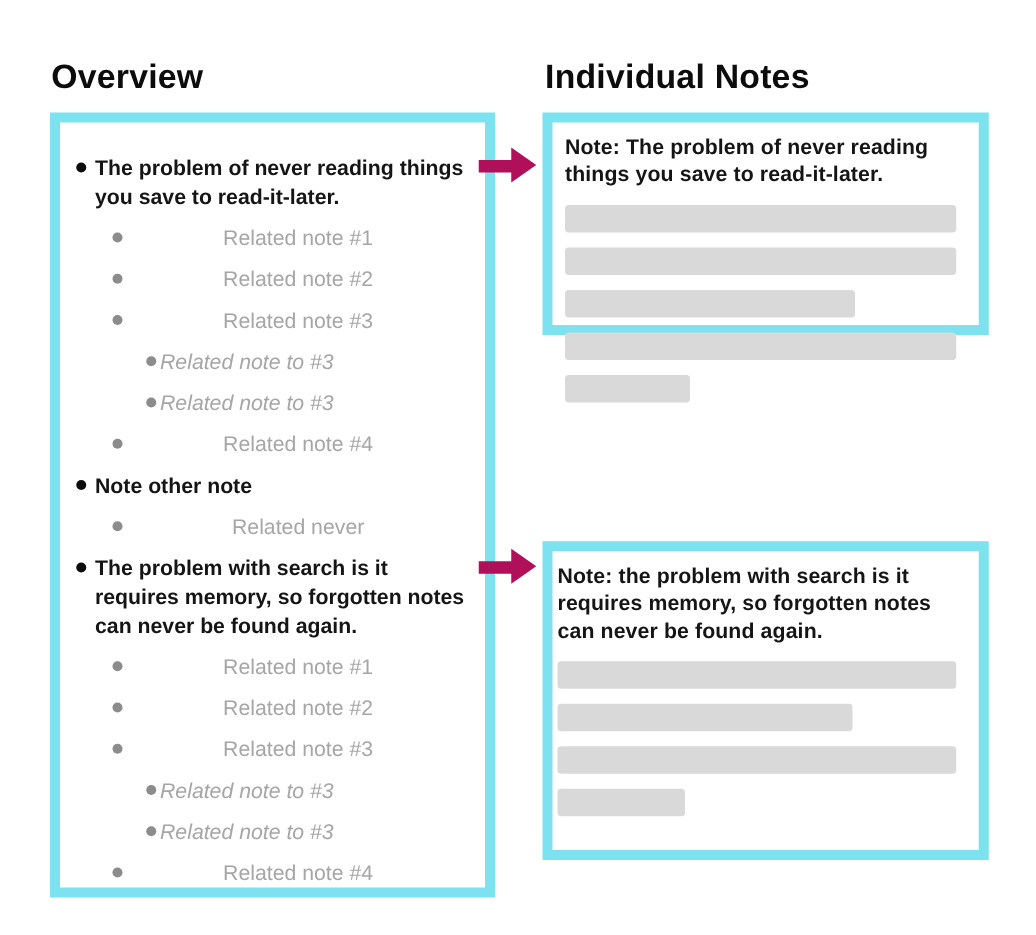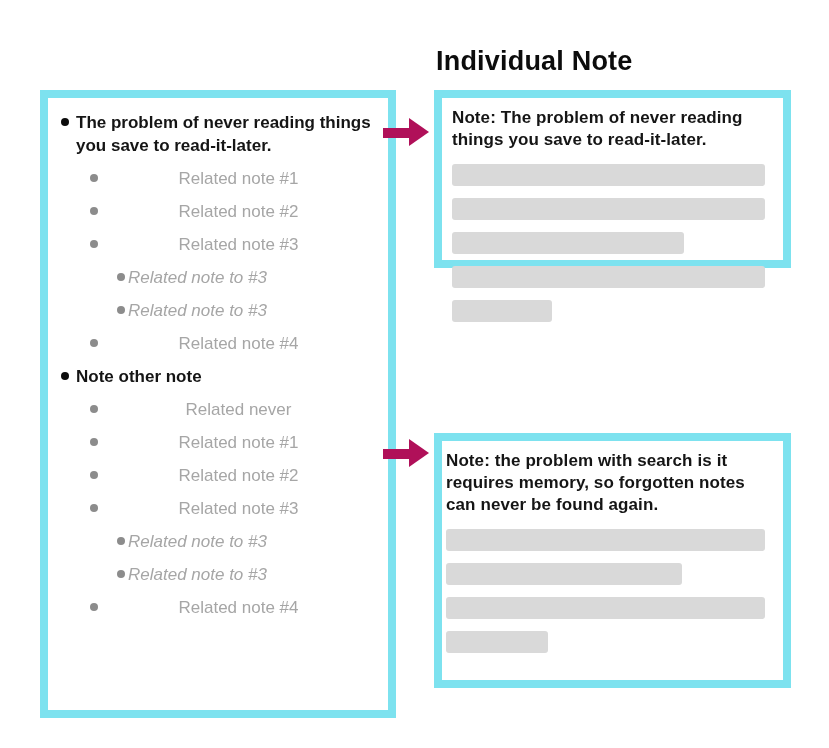--- a/index.html
+++ b/index.html
@@ -34,21 +34,21 @@
   .panel{
     position:absolute;
     background:#ffffff;
     border:8px solid var(--panel-border);
   }
   #overview-panel{left:40px;top:90px;width:356px;height:628px;padding:13px 12px 0 8px;}
   #note-card-1{left:434px;top:90px;width:357px;height:178px;padding:9px 18px 8px 10px;}
   #note-card-2{left:434px;top:433px;width:357px;height:255px;padding:9px 18px 8px 4px;}
 
   
-  .outline{list-style:none;}
+  .outline{list-style:none;margin-top:12px;}
   .outline li{position:relative;font-size:17px;line-height:23px;margin-bottom:10px;}
   .outline .dot{
     position:absolute;left:4px;top:7px;
     width:8px;height:8px;border-radius:50%;
     background:var(--bullet-muted);
   }
   .outline .lvl0{padding-left:20px;margin-left:0;font-weight:700;color:var(--text-primary);}
   .outline .lvl0 .dot{background:#0c0c0c;left:5px;}
   .outline .lvl1{padding-left:15px;margin-left:30px;color:var(--text-muted);text-align:center;}
   .outline .lvl2{padding-left:15px;margin-left:57px;color:var(--text-muted);font-style:italic;}
@@ -84,34 +84,36 @@
     border-top:14.5px solid transparent;
     border-bottom:14.5px solid transparent;
     border-left:20px solid var(--arrow);
   }
 </style>
 </head>
 <body>
 
 <div class="canvas">
 
+  <div class="col-title" id="overview-title">Overview</div>
 
-  <div class="col-title" id="notes-title">Individual Note</div>
+  <div class="col-title" id="notes-title">Individual Notes</div>
 
   <div class="panel" id="overview-panel">
     <ul class="outline">
         <li class="lvl0"><span class="dot"></span><span>The problem of never reading things you save to read-it-later.</span></li>
         <li class="lvl1"><span class="dot"></span><span>Related note #1</span></li>
         <li class="lvl1"><span class="dot"></span><span>Related note #2</span></li>
         <li class="lvl1"><span class="dot"></span><span>Related note #3</span></li>
         <li class="lvl2"><span class="dot"></span><span>Related note to #3</span></li>
         <li class="lvl2"><span class="dot"></span><span>Related note to #3</span></li>
         <li class="lvl1"><span class="dot"></span><span>Related note #4</span></li>
         <li class="lvl0"><span class="dot"></span><span>Note other note</span></li>
         <li class="lvl1"><span class="dot"></span><span>Related never</span></li>
+        <li class="lvl0"><span class="dot"></span><span>The problem with search is it requires memory, so forgotten notes can never be found again.</span></li>
         <li class="lvl1"><span class="dot"></span><span>Related note #1</span></li>
         <li class="lvl1"><span class="dot"></span><span>Related note #2</span></li>
         <li class="lvl1"><span class="dot"></span><span>Related note #3</span></li>
         <li class="lvl2"><span class="dot"></span><span>Related note to #3</span></li>
         <li class="lvl2"><span class="dot"></span><span>Related note to #3</span></li>
         <li class="lvl1"><span class="dot"></span><span>Related note #4</span></li>
       </ul>
   </div>
 
   <div class="panel" id="note-card-1">

